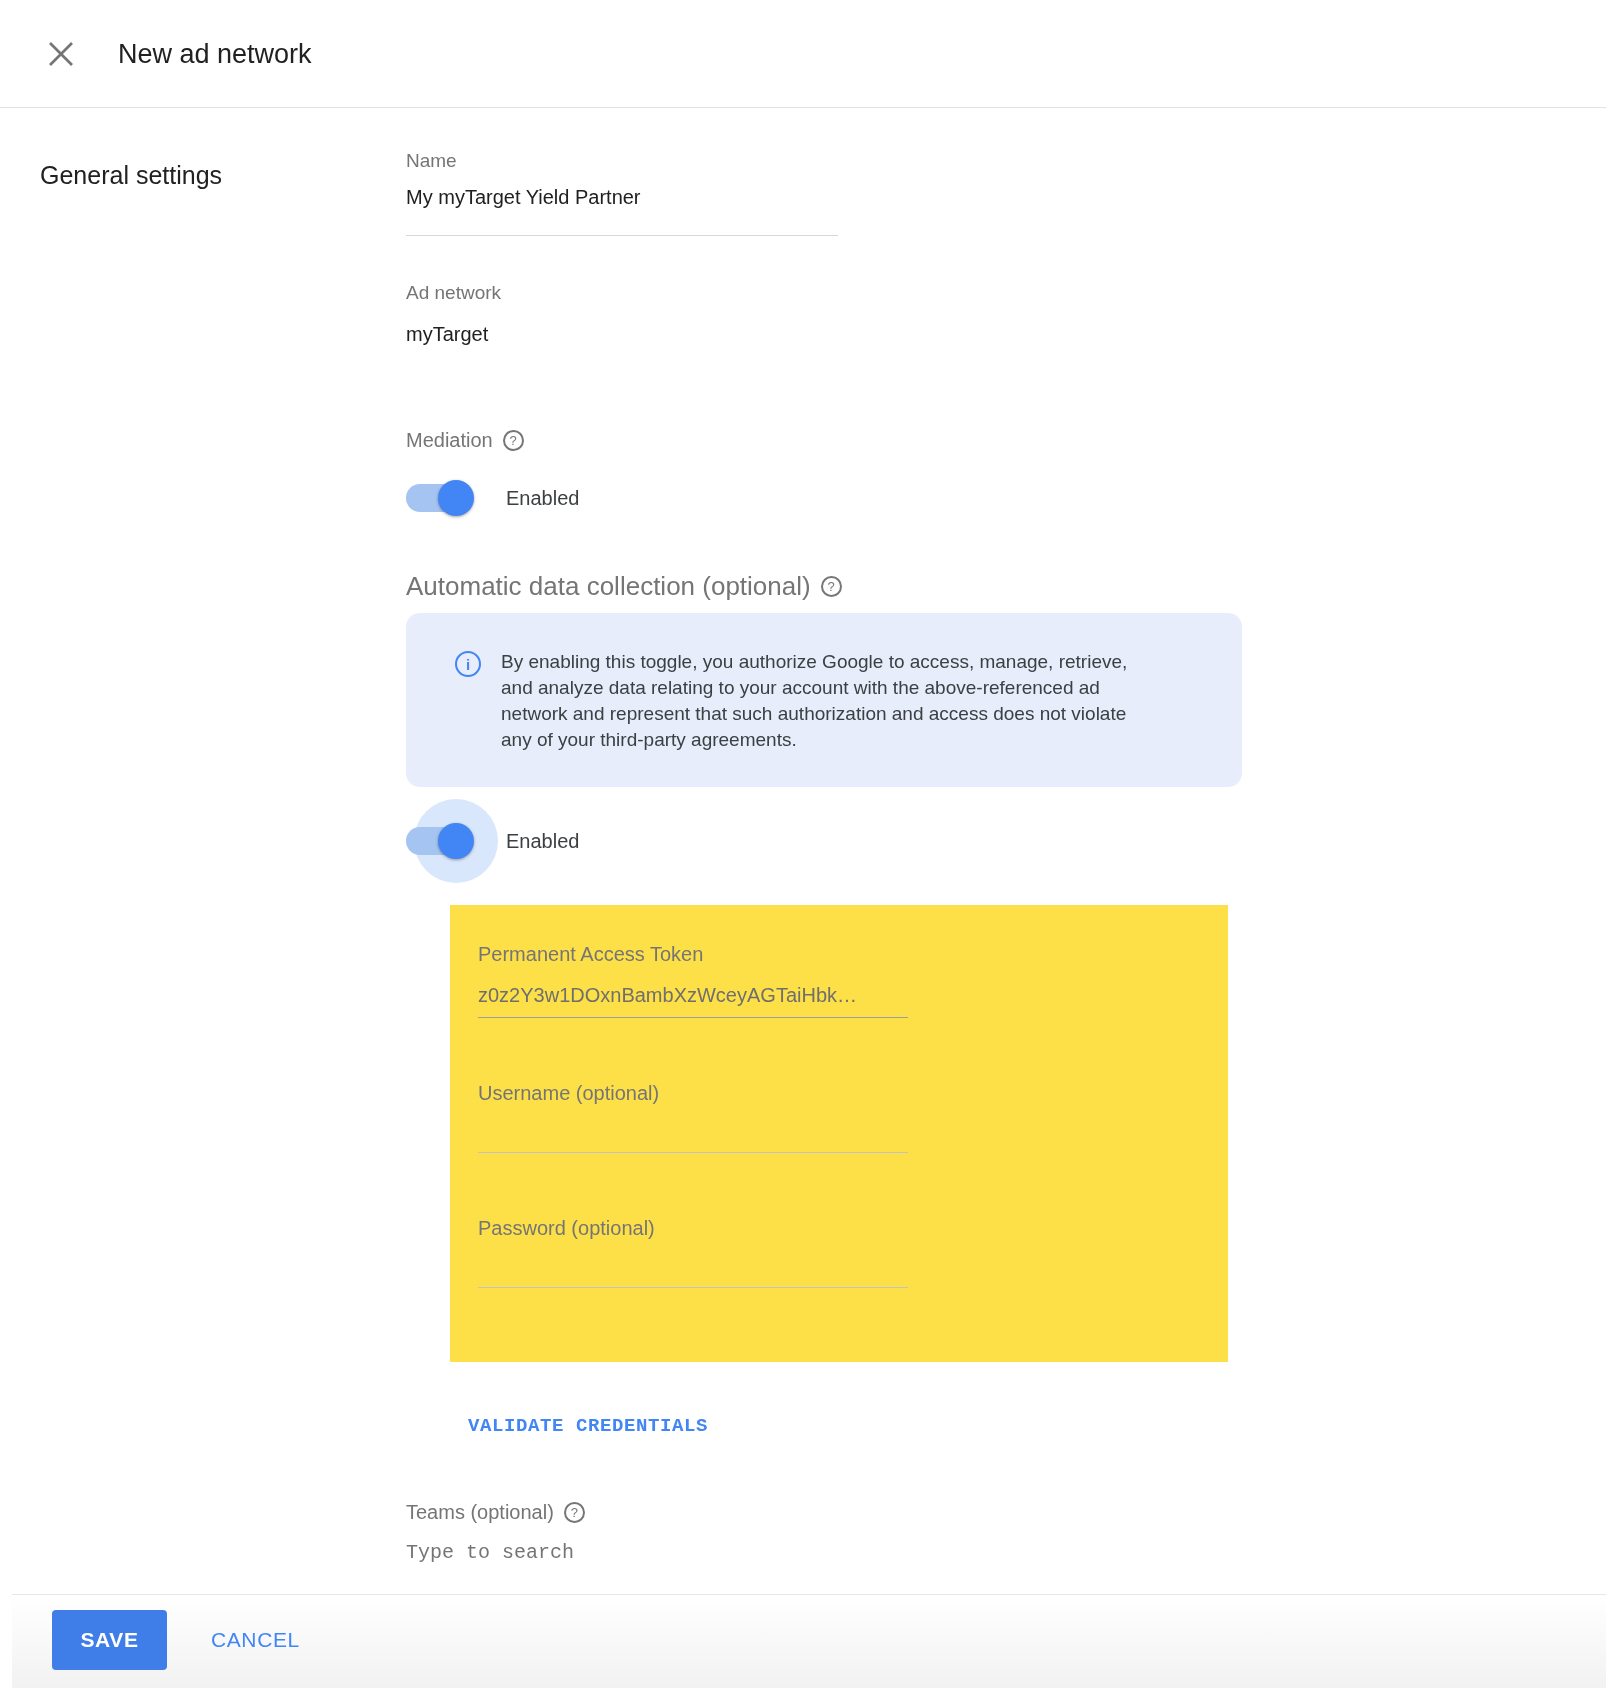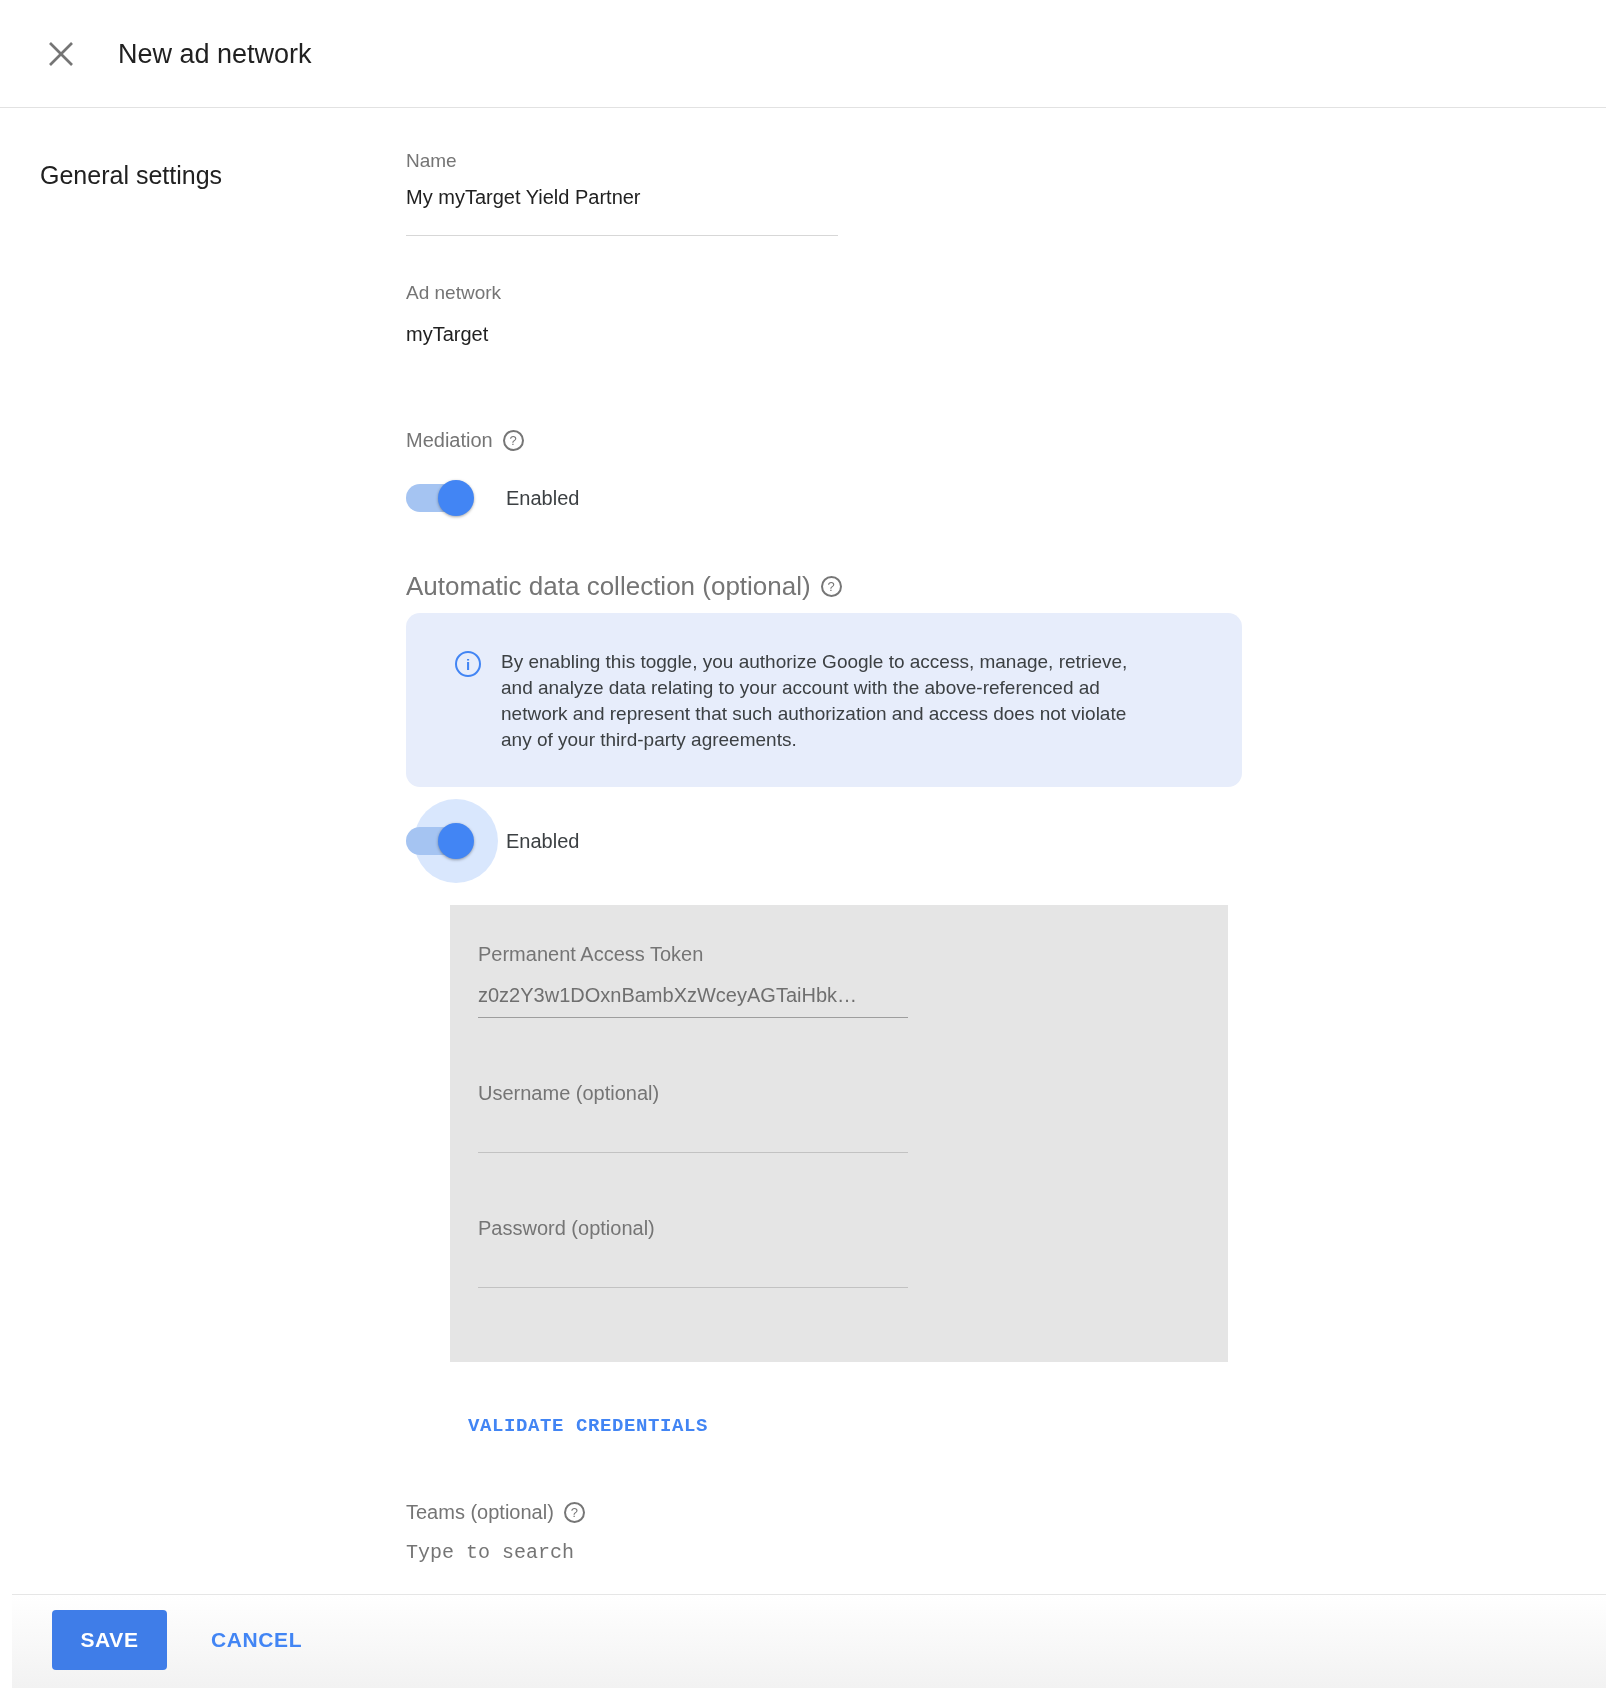--- a/index.html
+++ b/index.html
@@ -85,21 +85,21 @@
     display: inline-flex; align-items: center; justify-content: center;
     font-size: 15px; font-weight: 700; color: #4285f4; margin-top: 2px;
   }
   .notice-text { width: 630px; font-size: 19px; line-height: 26px; color: #3c4043; }
 
   .toggle-row.second { margin-top: 36px; }
 
   
   .cred-panel {
     margin-top: 46px; margin-left: 44px; width: 778px; height: 457px;
-    background: #e5e5e5; padding: 38px 0 0 28px;
+    background: #fde047; padding: 38px 0 0 28px;
   }
   .cred-field { width: 430px; }
   .cred-field .field-value { margin-top: 18px; color: #6f6f6f; }
   .token-field { border-bottom: 1px solid #9e9e9e; padding-bottom: 10px; }
   .cred-input-field { margin-top: 64px; }
   .cred-input-field input {
     display: block; width: 100%; border: none; border-bottom: 1px solid #c2c2c2;
     outline: none; background: transparent; height: 49px; padding: 0;
     font-family: "Liberation Sans", sans-serif; font-size: 20px; color: #212121;
   }
@@ -126,21 +126,21 @@
   }
   .save-btn {
     position: absolute; left: 40px; top: 15px; width: 115px; height: 60px;
     background: #3f7de8; border: none; border-radius: 4px; cursor: pointer;
     font-family: "Liberation Sans", sans-serif; font-size: 21px; font-weight: 700;
     letter-spacing: 0.6px; color: #ffffff;
   }
   .cancel-btn {
     position: absolute; left: 187px; top: 15px; height: 60px; background: none; border: none;
     cursor: pointer; font-family: "Liberation Sans", sans-serif; font-size: 21px;
-    font-weight: 700; letter-spacing: 0.6px; color: #4285f4; padding: 0 12px;
+    font-weight: 400; letter-spacing: 0.6px; color: #4285f4; padding: 0 12px;
   }
 </style>
 </head>
 <body>
 
 <div class="header">
   <button class="close-btn" aria-label="Close">
     <svg width="30" height="30" viewBox="0 0 30 30">
       <line x1="4" y1="4" x2="26" y2="26" stroke="#757575" stroke-width="2.6"></line>
       <line x1="26" y1="4" x2="4" y2="26" stroke="#757575" stroke-width="2.6"></line>

